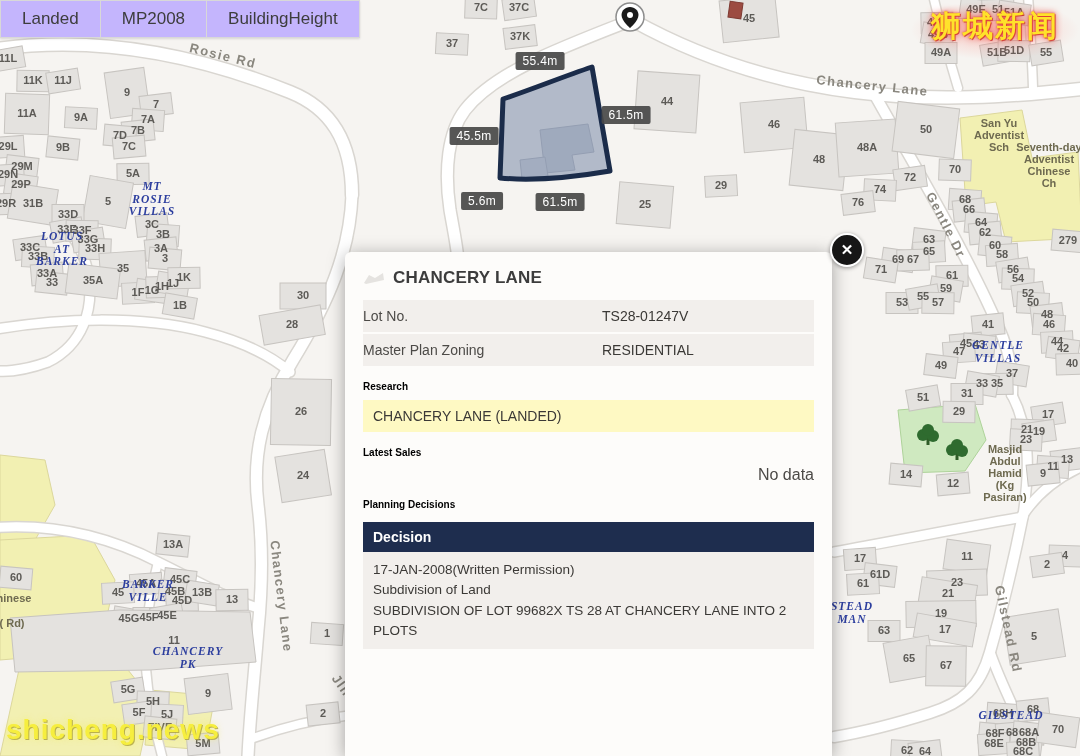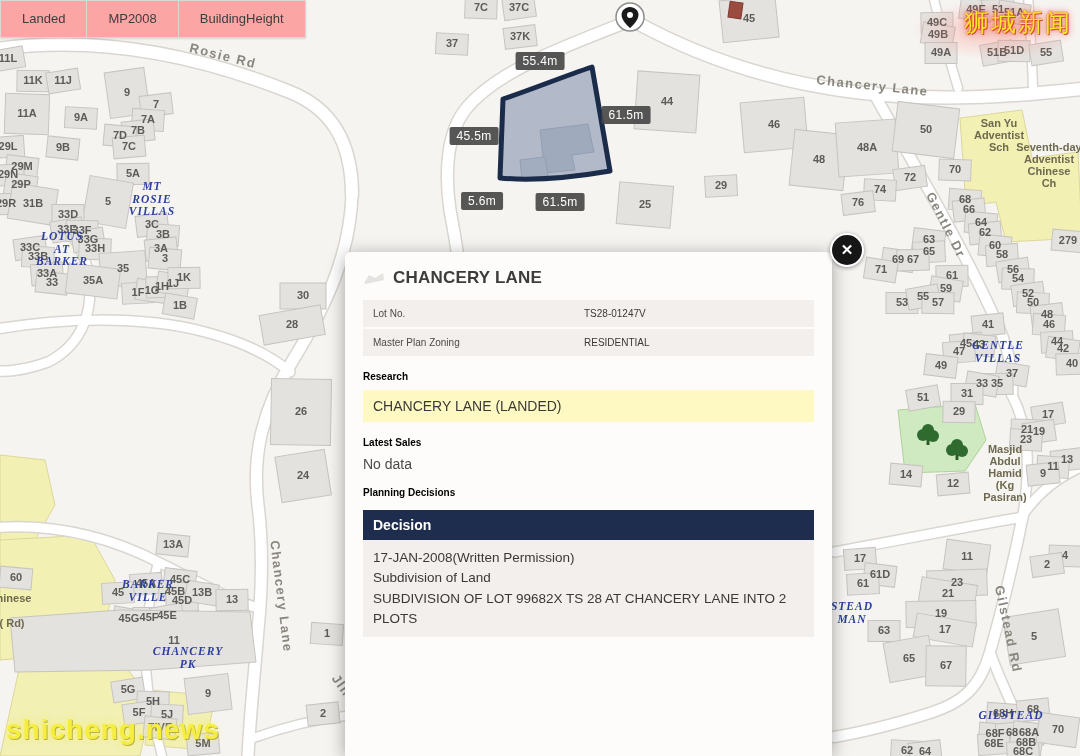--- a/index.html
+++ b/index.html
@@ -1,47 +1,47 @@
 <!DOCTYPE html>
 <html><head>
 <meta charset="utf-8">
 <style>
   html,body{margin:0;padding:0;background:#fff;font-family:"Liberation Sans",sans-serif;}
   #stage{position:relative;width:1080px;height:756px;overflow:hidden;background:#f6f4f1;}
   #map-svg{position:absolute;left:0;top:0;}
   
   #tabbar{position:absolute;left:0;top:0;display:flex;z-index:12;box-shadow:0 1px 2px rgba(0,0,0,.12);}
-  .tab{background:#fca5a5;border:1px solid #d8d8d8;border-left:none;padding:0 21px;height:36px;line-height:36px;
-       font-size:13px;color:#3d3d3d;cursor:pointer;white-space:nowrap;}
+  .tab{background:#c4b5fd;border:1px solid #d8d8d8;border-left:none;padding:0 21px;height:36px;line-height:36px;
+       font-size:17px;color:#3d3d3d;cursor:pointer;white-space:nowrap;}
   .tab:first-child{border-left:1px solid #d8d8d8;}
   
   .hchip{position:absolute;transform:translate(-50%,-50%);background:rgba(72,72,72,.92);color:#fff;
          font-size:12px;padding:2px 7px;border-radius:2px;z-index:5;letter-spacing:.3px;}
   
   #popup{position:absolute;left:345px;top:252px;width:487px;height:504px;background:#fdfcfa;
          border-radius:6px 6px 0 0;box-shadow:0 3px 18px rgba(0,0,0,.35);z-index:10;
          padding:14px 18px;box-sizing:border-box;color:#403e3b;}
   #popup-title-row{display:flex;align-items:center;gap:8px;margin:2px 0 12px 0;}
   #popup-title{font-size:17px;font-weight:700;color:#3c3c3c;letter-spacing:.2px;}
   .title-glyph{opacity:.45;}
-  .prow{display:flex;background:#f2efec;margin-bottom:2px;padding:8px 10px;font-size:10px;}
+  .prow{display:flex;background:#f2efec;margin-bottom:2px;padding:8px 0;font-size:14px;gap:28px;}
   .prow .plabel{flex:0 0 195px;color:#4c4a47;}
   .prow .pvalue{color:#3b3936;margin-left:16px;}
   .sec-head{font-size:10px;font-weight:700;color:#000000;margin:15px 0 8px 0;}
   .sec-bar{background:#fef9c3;padding:8px 10px;font-size:14px;color:#3b3936;}
-  .plain-val{font-size:14px;color:#4c4a47;margin:6px 0 0 0;}
+  .plain-val{font-size:16px;color:#4c4a47;margin:6px 0 0 0;text-align:right;}
   #decision-head{background:#1e2d4e;color:#fff;font-size:14px;font-weight:700;padding:7px 10px;margin-top:12px;}
   #decision-body{background:#f2efec;padding:8px 10px;font-size:13.5px;line-height:1.5;color:#3b3936;}
   #decision-body p{margin:0;}
   #popup-close{position:absolute;left:485px;top:-19px;width:30px;height:30px;border-radius:50%;
                background:#161616;border:2px solid #fff;color:#fff;font-size:15px;font-weight:700;
                display:flex;align-items:center;justify-content:center;cursor:pointer;z-index:11;
                box-shadow:0 1px 4px rgba(0,0,0,.4);}
   
-  #wm-tr{position:absolute;right:8px;top:6px;z-index:13;font-size:25px;font-weight:400;color:#ffe22b;
+  #wm-tr{position:absolute;right:21px;top:6px;z-index:13;font-size:30px;font-weight:700;color:#ffe22b;
          letter-spacing:2px;text-shadow:0 0 7px rgba(236,60,50,.95),0 0 2px #c83c32,1px 1px 0 rgba(200,50,40,.8);}
   #wm-tr-glow{position:absolute;right:0;top:0;width:170px;height:60px;z-index:12;
          background:radial-gradient(ellipse at center,rgba(250,120,110,.40),rgba(250,120,110,0) 70%);}
   #wm-bl{position:absolute;left:6px;bottom:10px;z-index:13;font-size:28px;font-weight:700;color:#f6ee3e;
          letter-spacing:1px;text-shadow:1px 1px 0 rgba(170,160,60,.8),0 0 6px rgba(250,240,90,.7);}
 </style>
 </head>
 <body>
 
 <div id="stage">

